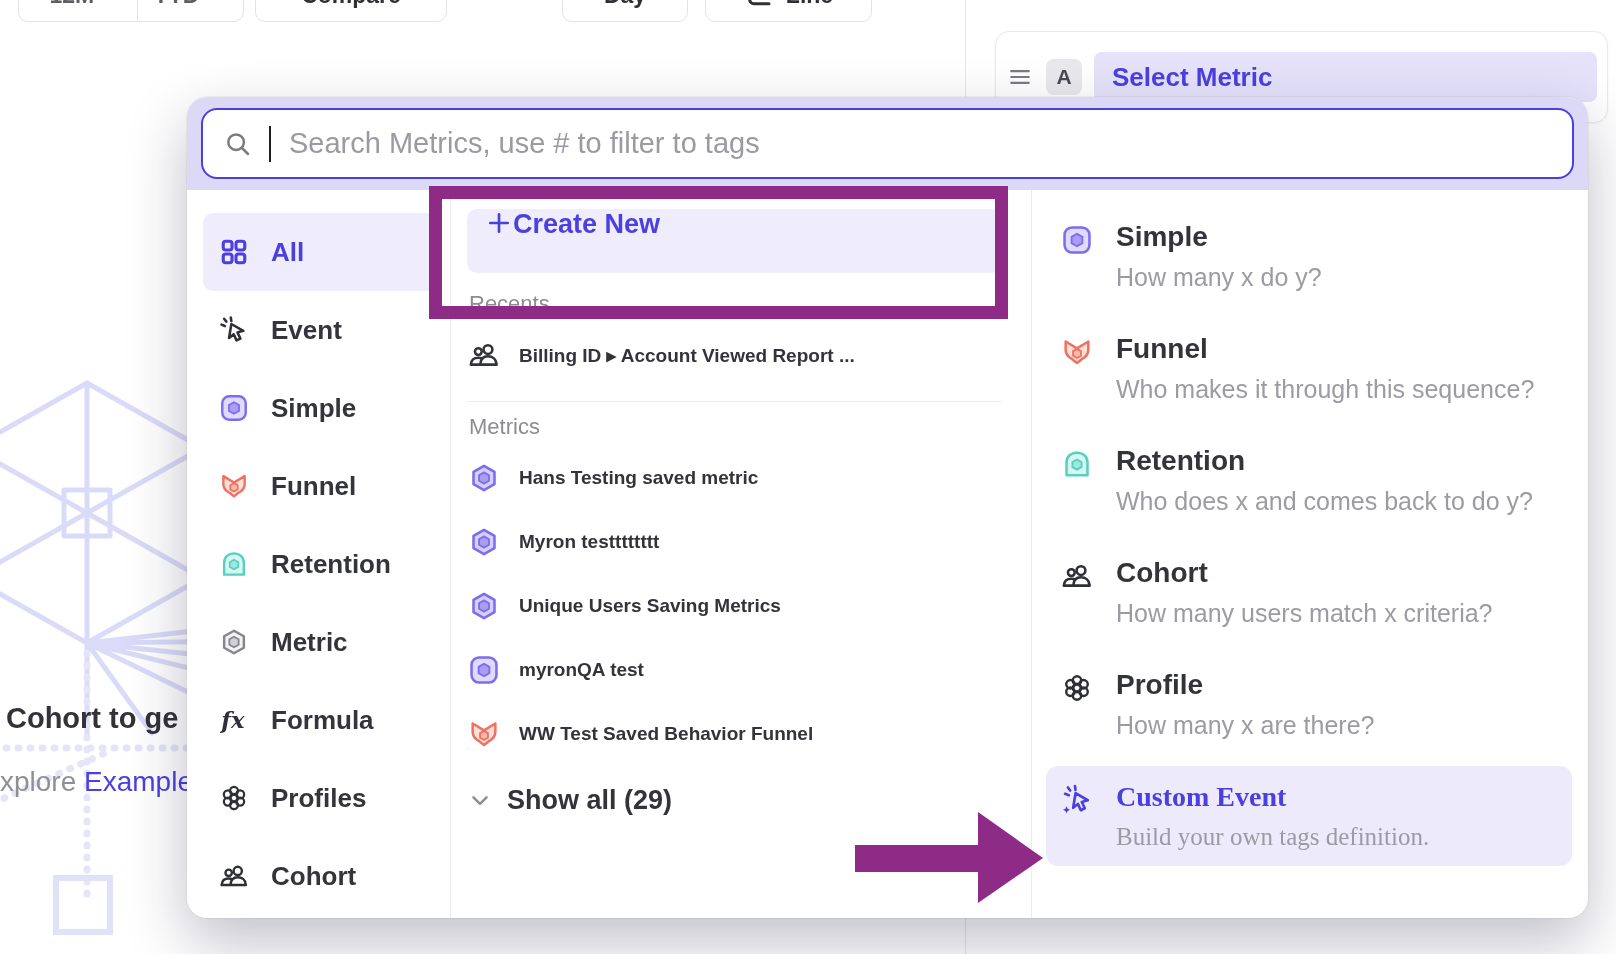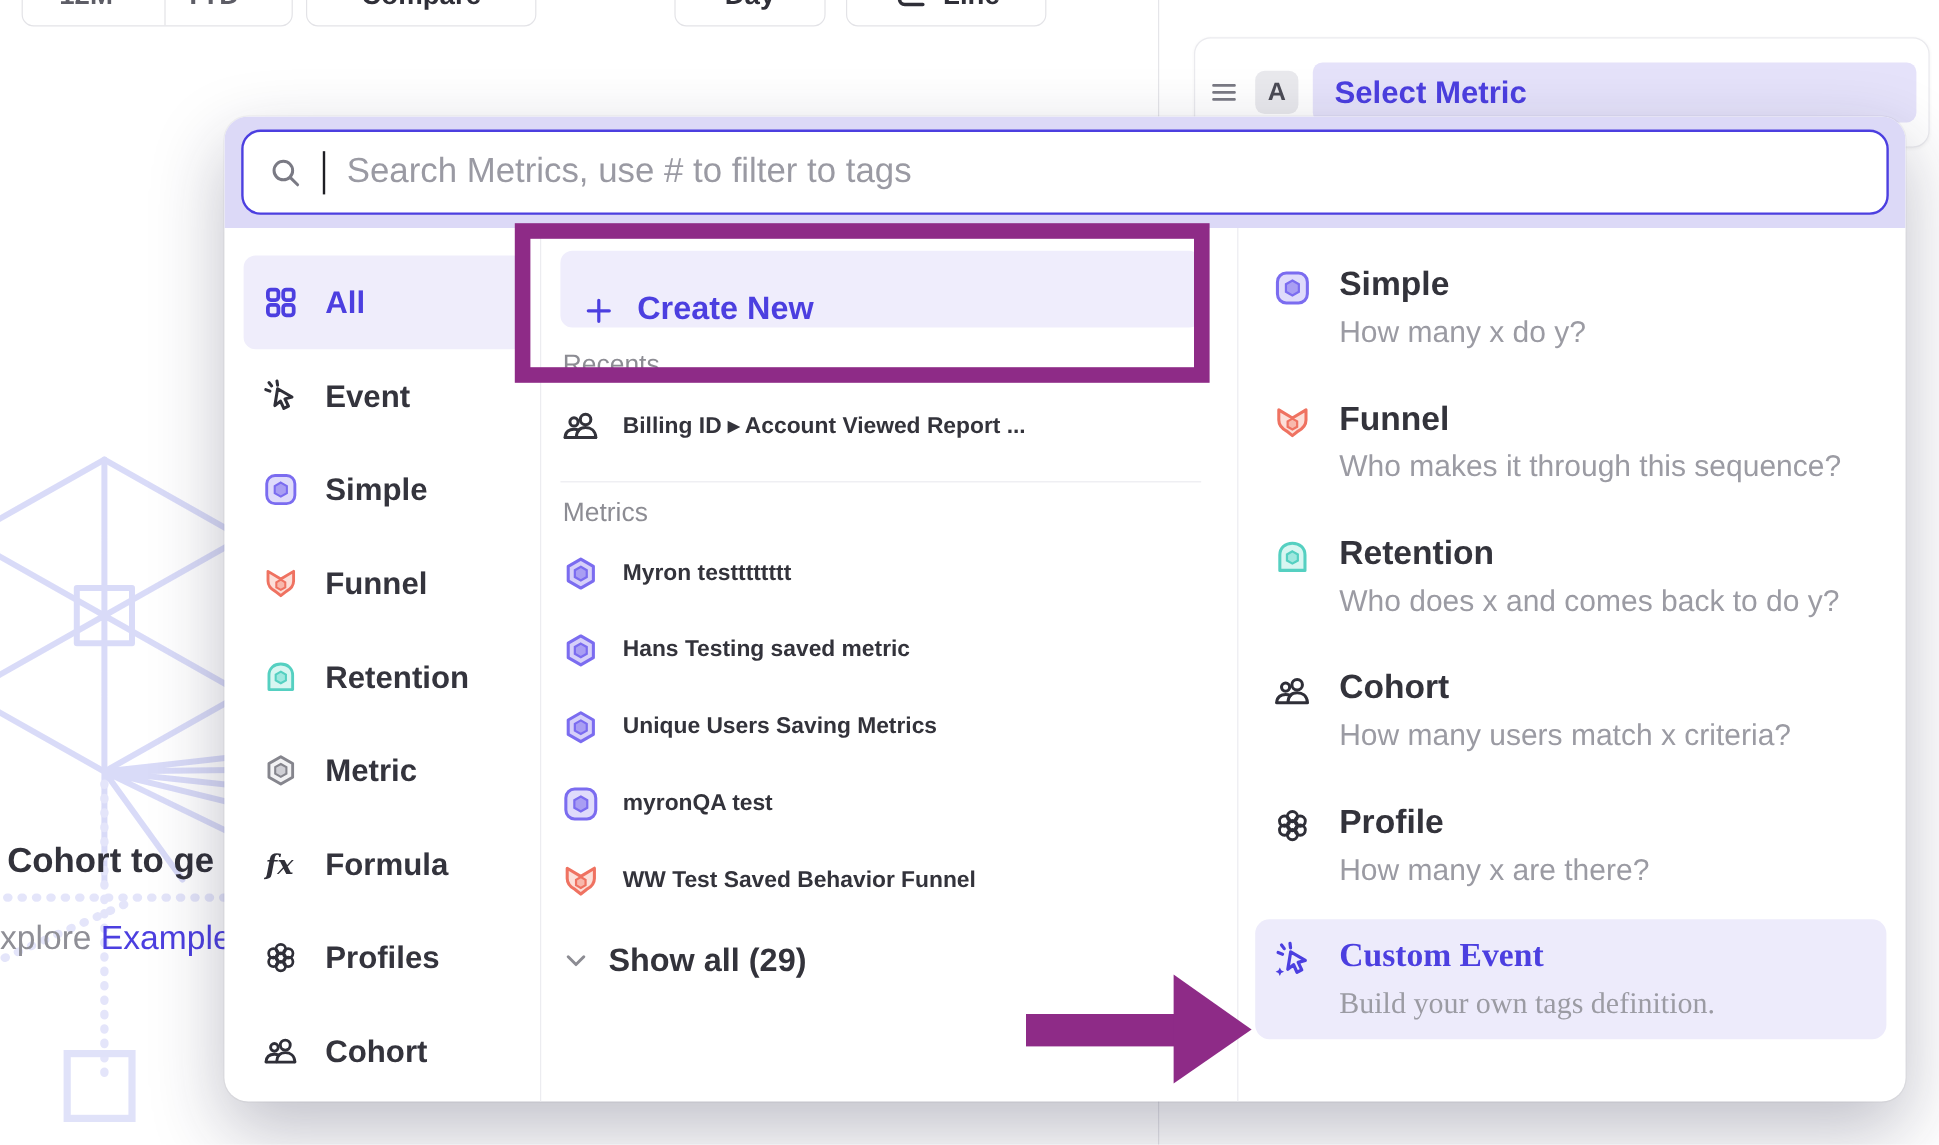--- a/index.html
+++ b/index.html
@@ -52,22 +52,22 @@
   
   .m-side{width:264px;flex:0 0 264px;border-right:1px solid #ececf0;padding:23px 12px 0 16px;box-sizing:border-box;}
   .side-item{display:flex;align-items:center;gap:20px;height:78px;padding:0 14px;border-radius:10px;
     font-size:26px;font-weight:600;color:#34343d;}
   .side-item .icn{width:34px;height:34px;display:flex;align-items:center;justify-content:center;color:#2f2f38;flex:0 0 auto;}
   .side-item.selected{background:#efedfb;color:#4C3FE0;}
   .side-item.selected .icn{color:#4C3FE0;}
   .side-divider{height:1px;background:#e8e8ec;margin:40px 4px 14px 2px;}
   
   .m-mid{width:581px;flex:0 0 581px;border-right:1px solid #ececf0;padding:19px 30px 0 16px;box-sizing:border-box;}
-  .create-btn{height:64px;background:#efedfc;border-radius:10px;display:flex;align-items:flex-end;
-    padding:0 18px;gap:18px;color:#4C3FE0;font-size:27px;font-weight:600;margin-bottom:18px;}
+  .create-btn{height:64px;background:#efedfc;border-radius:10px;display:flex;align-items:flex-start;
+    padding:0 18px;color:#4C3FE0;font-size:27px;font-weight:600;margin-bottom:18px;}
   .create-btn .icn{display:flex;color:#4C3FE0;}
   .section-label{font-size:22px;color:#8c8c93;font-weight:500;margin:6px 0 6px 2px;}
   .list-row{display:flex;align-items:center;gap:18px;height:64px;font-size:19px;font-weight:600;color:#33333b;white-space:nowrap;}
   .list-row .icn{width:34px;height:34px;display:flex;flex:0 0 auto;}
   .mid-divider{height:1px;background:#ececf0;margin:14px 0 12px;}
   .show-all{display:flex;align-items:center;gap:14px;height:64px;font-size:27px;font-weight:600;color:#33333b;margin-top:2px;}
   .show-all .icn{color:#8c8c93;display:flex;}
   
   .m-right{flex:1;padding:16px 16px 0 14px;box-sizing:border-box;}
   .type-row{display:flex;gap:22px;padding:15px 14px;border-radius:12px;margin-bottom:11px;}
@@ -365,29 +365,29 @@
         <span>Billing ID ▸ Account Viewed Report ...</span>
       </div>
       <div class="mid-divider"></div>
       <div class="section-label">Metrics</div>
       <div class="list-row">
         <span class="icn">
             <svg width="34" height="34">
               <use href="#sym-hex-purple"></use>
             </svg>
           </span>
+        <span>Hans Testing saved metric</span>
+      </div>
+      <div class="list-row">
+        <span class="icn">
+            <svg width="34" height="34">
+              <use href="#sym-hex-purple"></use>
+            </svg>
+          </span>
         <span>Myron testttttttt</span>
-      </div>
-      <div class="list-row">
-        <span class="icn">
-            <svg width="34" height="34">
-              <use href="#sym-hex-purple"></use>
-            </svg>
-          </span>
-        <span>Hans Testing saved metric</span>
       </div>
       <div class="list-row">
         <span class="icn">
             <svg width="34" height="34">
               <use href="#sym-hex-purple"></use>
             </svg>
           </span>
         <span>Unique Users Saving Metrics</span>
       </div>
       <div class="list-row">

